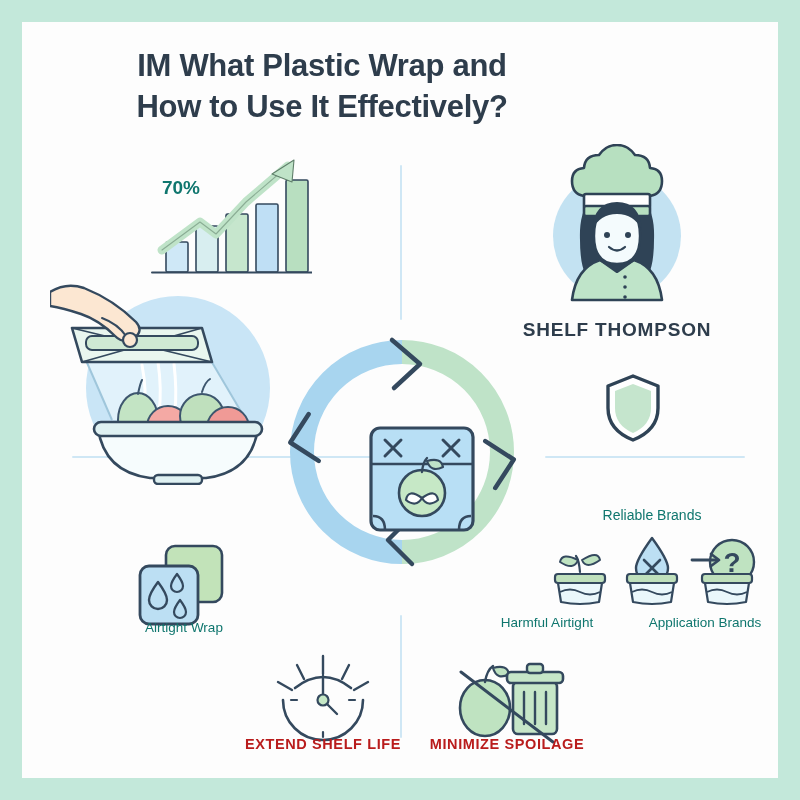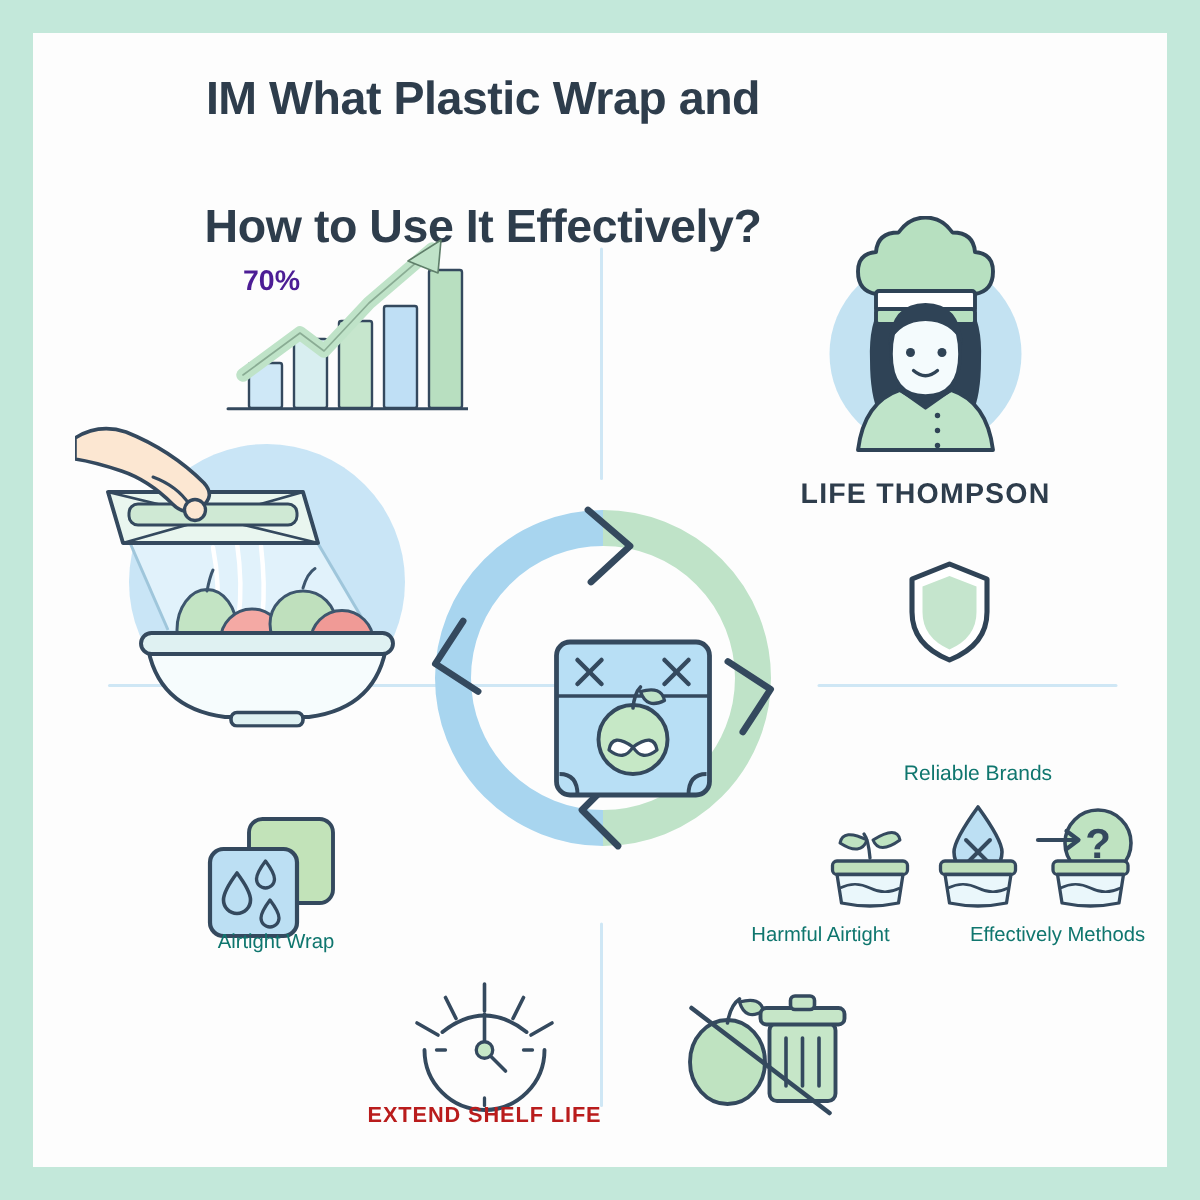--- a/index.html
+++ b/index.html
@@ -33,21 +33,21 @@
     left: 0;
     top: 24px;
     width: 600px;
     text-align: center;
     color: #2e3d4c;
     font-size: 31px;
     font-weight: bold;
     line-height: 1.32;
     letter-spacing: -0.3px;
   }
-  #title .l2 { display: block; margin-top: 44px; }
+  #title .l2 { display: block; }
 
   
   .cap {
     position: absolute;
     color: #0f766e;
     font-size: 13.5px;
     text-align: center;
     white-space: nowrap;
   }
   .cap-upper {
@@ -110,21 +110,21 @@
         <rect x="114" y="54" width="22" height="68" rx="1.5" fill="#bfdff5" stroke="#34495e" stroke-width="1.6"></rect>
         <rect x="144" y="30" width="22" height="92" rx="1.5" fill="#b8dfc0" stroke="#34495e" stroke-width="1.6"></rect>
 
         <line x1="10" y1="122.5" x2="170" y2="122.5" stroke="#34495e" stroke-width="2" stroke-linecap="round"></line>
 
         <path d="M20 100 L58 72 L74 84 L104 52 L146 16" fill="none" stroke="#bfe3c8" stroke-width="9" stroke-linecap="round" stroke-linejoin="round"></path>
         <path d="M20 100 L58 72 L74 84 L104 52 L146 16" fill="none" stroke="#5f7f6a" stroke-width="1.1" stroke-linecap="round" stroke-linejoin="round" opacity="0.55"></path>
         <path d="M152 10 L150 32 L130 24 Z" fill="#bfe3c8" stroke="#5f7f6a" stroke-width="1.1" stroke-linejoin="round"></path>
       </svg>
     </div>
-    <div class="abs" style="left:124px; top:155px; width:70px; color:#4c1d95; font-size:19px; font-weight:bold; text-align:center;">70%</div>
+    <div class="abs" style="left:124px; top:155px; width:70px; color:#0f766e; font-size:19px; font-weight:bold; text-align:center;">70%</div>
 
     <div class="abs" style="left:510px; top:122px; width:170px; height:170px;">
       <svg width="170" height="170" viewBox="0 0 170 170">
         <circle cx="85" cy="92" r="64" fill="#c3e2f2"></circle>
 
         <path d="M48 96 q-2 -50 37 -50 q39 0 37 50 q0 24 -6 36 l-62 0 q-6 -12 -6 -36 Z" fill="#2f4356"></path>
 
         <path d="M52 52 q-12 -2 -12 -15 q0 -12 12 -13 q1 -13 15 -13 q7 -10 18 -10 q11 0 18 10 q14 0 15 13 q12 1 12 13 q0 13 -12 15 Z" fill="#b7e0c0" stroke="#2f4356" stroke-width="2.6" stroke-linejoin="round"></path>
         <rect x="52" y="50" width="66" height="14" rx="2" fill="#ffffff" stroke="#2f4356" stroke-width="2.6"></rect>
         <rect x="52" y="62" width="66" height="10" rx="2" fill="#b7e0c0" stroke="#2f4356" stroke-width="2.6"></rect>
@@ -138,21 +138,21 @@
 
         <path d="M77 103 q8 7 16 0" fill="none" stroke="#2f4356" stroke-width="2.2" stroke-linecap="round"></path>
 
         <path d="M40 156 q4 -32 28 -40 l17 10 l17 -10 q24 8 28 40 Z" fill="#bfe4c9" stroke="#2f4356" stroke-width="2.6" stroke-linejoin="round"></path>
         <path d="M68 116 l17 12 l17 -12" fill="none" stroke="#2f4356" stroke-width="2.2" stroke-linejoin="round"></path>
         <circle cx="93" cy="133" r="1.8" fill="#2f4356"></circle>
         <circle cx="93" cy="143" r="1.8" fill="#2f4356"></circle>
         <circle cx="93" cy="153" r="1.8" fill="#2f4356"></circle>
       </svg>
     </div>
-    <div class="name-label" style="left:465px; top:297px; width:260px;">LIFE THOMPSON</div>
+    <div class="name-label" style="left:465px; top:297px; width:260px;">SHELF THOMPSON</div>
 
     <div class="abs" style="left:580px; top:350px; width:62px; height:72px;">
       <svg width="62" height="72" viewBox="0 0 62 72">
         <path d="M31 4 L56 14 L56 36 q0 22 -25 32 Q6 58 6 36 L6 14 Z" fill="#ffffff" stroke="#2f4356" stroke-width="3.4" stroke-linejoin="round"></path>
         <path d="M31 12 L49 19 L49 36 q0 17 -18 25 Q13 53 13 36 L13 19 Z" fill="#c5e5cd"></path>
       </svg>
     </div>
 
     <div class="abs" style="left:28px; top:248px; width:250px; height:215px;">
       <svg width="250" height="215" viewBox="0 0 250 215">
@@ -266,20 +266,21 @@
         <rect x="80" y="14" width="16" height="9" rx="3" fill="#c6e6c8" stroke="#34495e" stroke-width="2.4"></rect>
         <g stroke="#34495e" stroke-width="2.4" stroke-linecap="round">
           <line x1="77" y1="42" x2="77" y2="74"></line>
           <line x1="88" y1="42" x2="88" y2="74"></line>
           <line x1="99" y1="42" x2="99" y2="74"></line>
         </g>
 
         <line x1="14" y1="22" x2="106" y2="92" stroke="#34495e" stroke-width="3" stroke-linecap="round"></line>
       </svg>
     </div>
+    <div class="cap-upper" style="left:400px; top:714px; width:170px;">MINIMIZE SPOILAGE</div>
 
     <div class="cap" style="left:555px; top:485px; width:150px; font-size:14px;">Reliable Brands</div>
 
     <div class="abs" style="left:525px; top:518px; width:66px; height:68px;">
       <svg width="66" height="68" viewBox="0 0 66 68">
         <path d="M33 32 q-1 -12 -4 -16" fill="none" stroke="#34495e" stroke-width="2.2" stroke-linecap="round"></path>
         <path d="M31 20 q-16 -8 -18 2 q14 9 18 -2 Z" fill="#bfe3c1" stroke="#34495e" stroke-width="2" stroke-linejoin="round"></path>
         <path d="M35 20 q16 -10 18 0 q-14 10 -18 0 Z" fill="#bfe3c1" stroke="#34495e" stroke-width="2" stroke-linejoin="round"></path>
         <rect x="8" y="34" width="50" height="9" rx="3" fill="#bfe0bc" stroke="#34495e" stroke-width="2.2"></rect>
         <path d="M11 43 L55 43 L52 62 q-19 4 -38 0 Z" fill="#eaf7fb" stroke="#34495e" stroke-width="2.2" stroke-linejoin="round"></path>
@@ -306,16 +307,16 @@
         <text x="42" y="38" text-anchor="middle" font-family="Liberation Sans, sans-serif" font-size="28" font-weight="bold" fill="#34495e">?</text>
         <line x1="2" y1="26" x2="26" y2="26" stroke="#34495e" stroke-width="2.8" stroke-linecap="round"></line>
         <path d="M21 20 L29 26 L21 32" fill="none" stroke="#34495e" stroke-width="2.8" stroke-linecap="round" stroke-linejoin="round"></path>
         <rect x="12" y="40" width="50" height="9" rx="3" fill="#bfe0bc" stroke="#34495e" stroke-width="2.2"></rect>
         <path d="M15 49 L59 49 L56 68 q-19 4 -38 0 Z" fill="#eaf7fb" stroke="#34495e" stroke-width="2.2" stroke-linejoin="round"></path>
         <path d="M17 58 q10 -5 20 0 q10 5 20 0" fill="none" stroke="#34495e" stroke-width="1.8"></path>
       </svg>
     </div>
 
     <div class="cap" style="left:440px; top:593px; width:170px;">Harmful Airtight</div>
-    <div class="cap" style="left:598px; top:593px; width:170px;">Effectively Methods</div>
+    <div class="cap" style="left:598px; top:593px; width:170px;">Application Brands</div>
 
   </div>
 </div>
 
 </body></html>

